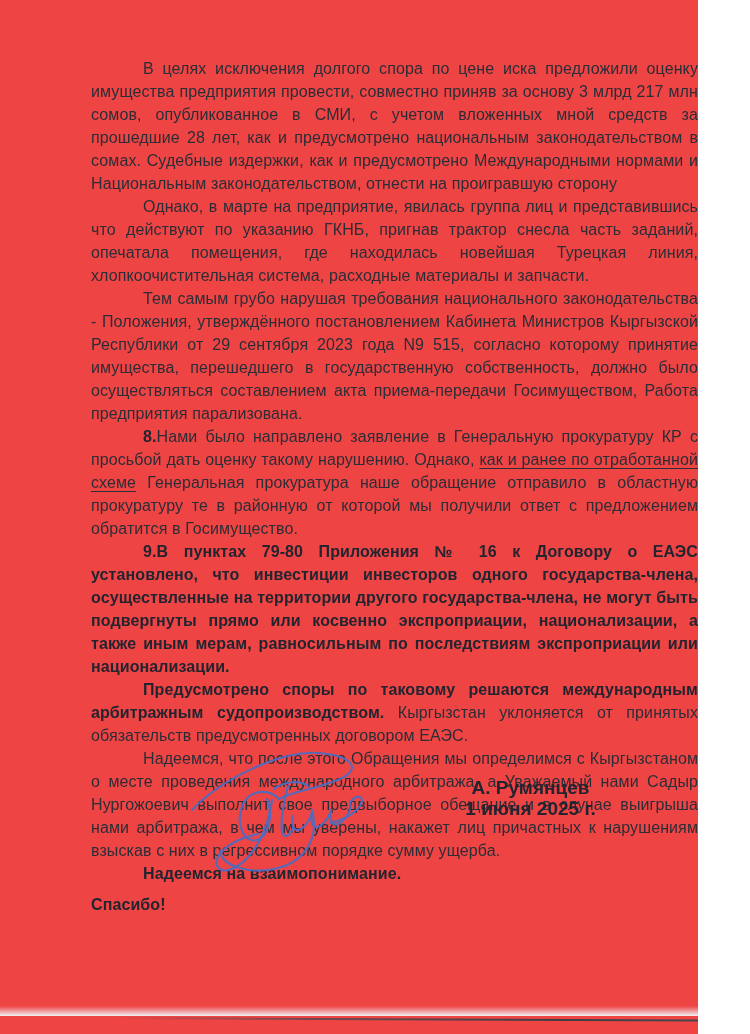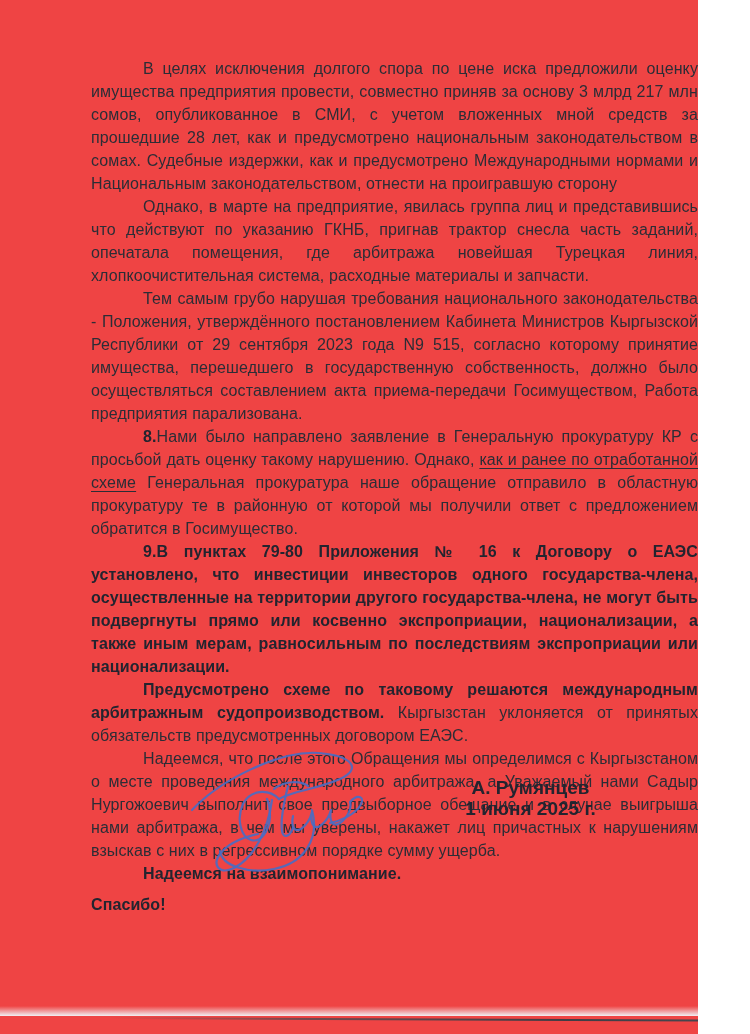--- a/index.html
+++ b/index.html
@@ -67,29 +67,29 @@
 </style>
 </head>
 <body>
 
 <div class="page">
 
   <div class="letter">
 
     <p><span class="run">В целях исключения долгого спора по цене иска предложили оценку имущества предприятия провести, совместно приняв за основу 3 млрд 217 млн сомов, опубликованное в СМИ, с учетом вложенных мной средств за прошедшие 28 лет, как и предусмотрено национальным законодательством в сомах. Судебные издержки, как и предусмотрено Международными нормами и Национальным законодательством, отнести на проигравшую сторону</span></p>
 
-    <p><span class="run">Однако, в марте на предприятие, явилась группа лиц и представившись что действуют по указанию ГКНБ, пригнав трактор снесла часть заданий, опечатала помещения, где арбитража новейшая Турецкая линия, хлопкоочистительная система, расходные материалы и запчасти.</span></p>
+    <p><span class="run">Однако, в марте на предприятие, явилась группа лиц и представившись что действуют по указанию ГКНБ, пригнав трактор снесла часть заданий, опечатала помещения, где находилась новейшая Турецкая линия, хлопкоочистительная система, расходные материалы и запчасти.</span></p>
 
     <p><span class="run">Тем самым грубо нарушая требования национального законодательства - Положения, утверждённого постановлением Кабинета Министров Кыргызской Республики от 29 сентября 2023 года N9 515, согласно которому принятие имущества, перешедшего в государственную собственность, должно было осуществляться составлением акта приема-передачи Госимуществом, Работа предприятия парализована.</span></p>
 
     <p><span class="run b">8.</span><span class="run">Нами было направлено заявление в Генеральную прокуратуру КР с просьбой дать оценку такому нарушению. Однако, </span><span class="run u">как и ранее по отработанной схеме</span><span class="run"> Генеральная прокуратура наше обращение отправило в областную прокуратуру те в районную от которой мы получили ответ с предложением обратится в Госимущество.</span></p>
 
     <p><span class="run b">9.В пунктах 79-80 Приложения № 16 к Договору о ЕАЭС установлено, что инвестиции инвесторов одного государства-члена, осуществленные на территории другого государства-члена, не могут быть подвергнуты прямо или косвенно экспроприации, национализации, а также иным мерам, равносильным по последствиям экспроприации или национализации.</span></p>
 
-    <p><span class="run b">Предусмотрено схеме по таковому решаются международным арбитражным судопроизводством.</span><span class="run"> Кыргызстан уклоняется от принятых обязательств предусмотренных договором ЕАЭС.</span></p>
+    <p><span class="run b">Предусмотрено споры по таковому решаются международным арбитражным судопроизводством.</span><span class="run"> Кыргызстан уклоняется от принятых обязательств предусмотренных договором ЕАЭС.</span></p>
 
     <p><span class="run">Надеемся, что после этого Обращения мы определимся с Кыргызстаном о месте проведения международного арбитража, а Уважаемый нами Садыр Нургожоевич выполнит свое предвыборное обещание и в случае выигрыша нами арбитража, в чем мы уверены, накажет лиц причастных к нарушениям взыскав с них в регрессивном порядке сумму ущерба.</span></p>
 
     <p><span class="run b">Надеемся на взаимопонимание.</span></p>
 
     <p class="closing-line closing-gap"><span>Спасибо!</span></p>
 
   </div>
 
   <div class="sign-right">

